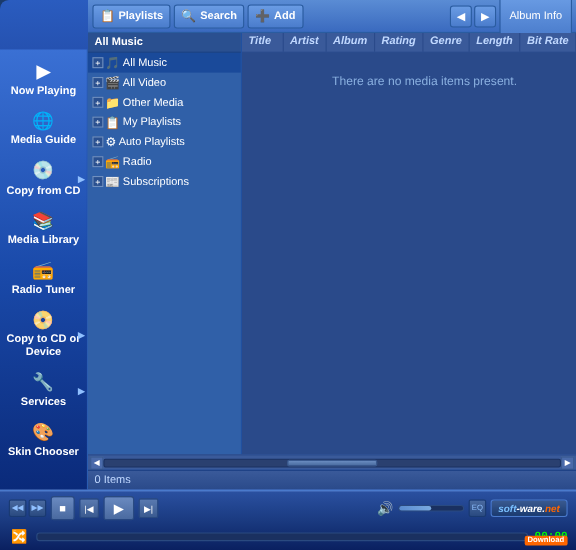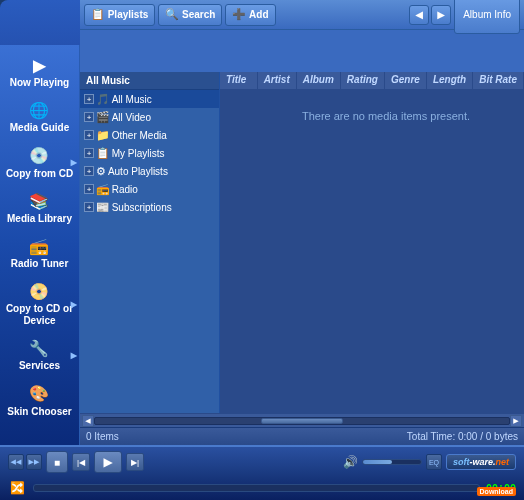--- a/index.html
+++ b/index.html
@@ -195,21 +195,20 @@
       font-size: 10px;
       cursor: pointer;
       height: 38px;
     }
 
     
     .library-panel {
       display: flex;
       flex: 1;
       overflow: hidden;
-      margin-top: 42px;
     }
 
     
     .tree-panel {
       width: 140px;
       background: #3060a8;
       border-right: 1px solid #2050a0;
       overflow-y: auto;
       flex-shrink: 0;
     }
@@ -639,21 +638,20 @@
     <div class="scroll-bar-h">
       <div class="scroll-arrow">◀</div>
       <div class="scroll-track">
         <div class="scroll-thumb"></div>
       </div>
       <div class="scroll-arrow">▶</div>
     </div>
 
     <div class="status-bar">
       <span>0 Items</span>
-      <span>Total Time: 0:00 / 0 bytes</span>
     </div>
   </div>
 
   <div class="transport-bar">
     <div class="transport-top">
       <div class="rip-group">
         <div class="rip-btn">◀◀</div>
         <div class="rip-btn">▶▶</div>
       </div>
       <div class="transport-stop">■</div>

